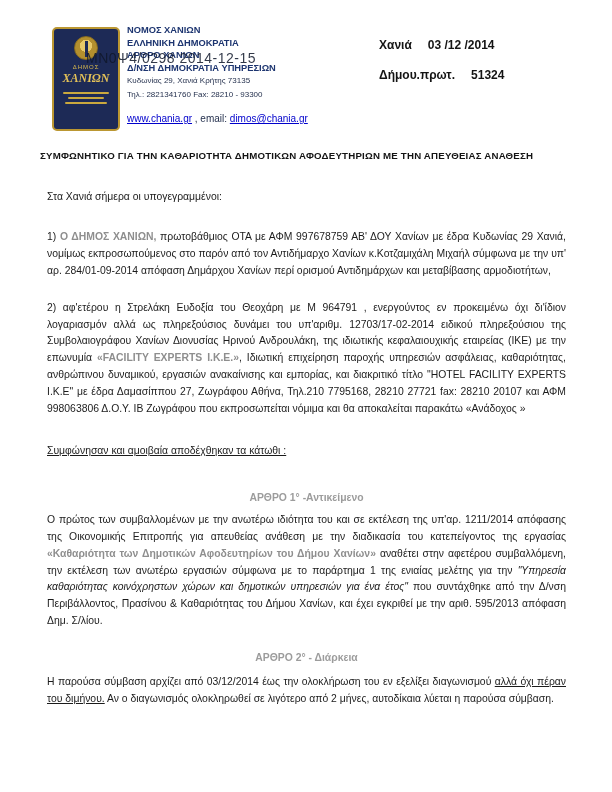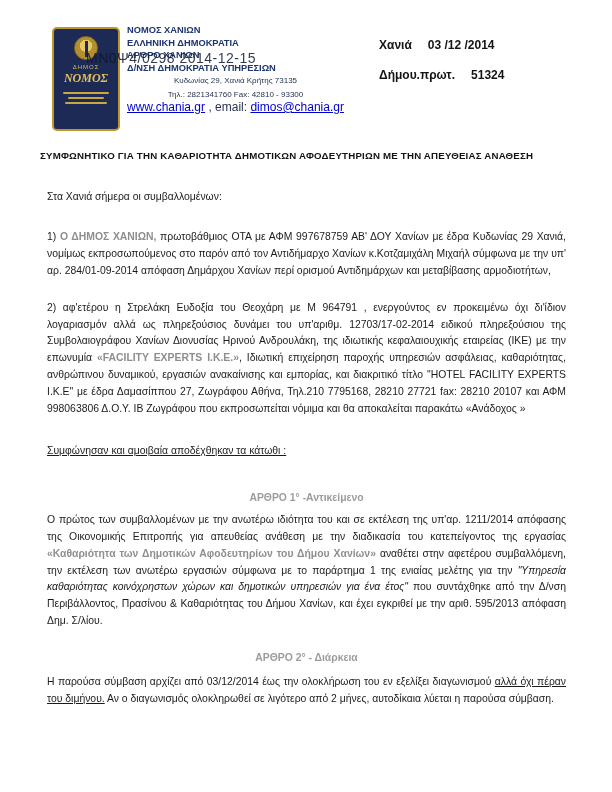--- a/index.html
+++ b/index.html
@@ -42,22 +42,22 @@
   }
   .logo-bars { margin-top: 6px; display: flex; flex-direction: column; gap: 3px; align-items: center; }
   .logo-bars i { display: block; height: 2px; background: #caa83e; border-radius: 1px; }
   .logo-bars i:nth-child(1) { width: 46px; }
   .logo-bars i:nth-child(2) { width: 36px; }
   .logo-bars i:nth-child(3) { width: 42px; }
 
   
   .hdr { position: absolute; left: 127px; top: 24px; line-height: 12.5px; z-index: 1; }
   .hdr .b { font-weight: bold; font-size: 9.3px; color: #1d3570; }
-  .hdr .s { font-size: 8px; color: #26324f; margin-top: 1px; text-align: center; }
-  .hdr .contact { font-size: 12px; margin-top: 0; color: #26324f; }
+  .hdr .s { font-size: 8px; color: #26324f; margin-top: 1px; }
+  .hdr .contact { font-size: 10px; margin-top: 12px; color: #26324f; }
   .hdr a { color: #0000cc; text-decoration: underline; }
 
   
   .watermark {
     position: absolute; left: 86px; top: 50px;
     font-size: 14px; color: #0f172a; letter-spacing: 0.5px;
     opacity: 0.85; white-space: nowrap; z-index: 3;
   }
 
   
@@ -94,52 +94,52 @@
   .ul { text-decoration: underline; }
 </style>
 </head>
 <body>
 
 <div class="page">
 
   <div class="logo">
     <div class="emblem"></div>
     <div class="logo-top">ΔΗΜΟΣ</div>
-    <div class="logo-name">ΝΟΜΟΣ</div>
+    <div class="logo-name">ΧΑΝΙΩΝ</div>
     <div class="logo-bars">
         <i></i>
         <i></i>
         <i></i>
       </div>
   </div>
 
   <div class="hdr">
     <div class="b">ΝΟΜΟΣ ΧΑΝΙΩΝ</div>
     <div class="b">ΕΛΛΗΝΙΚΗ ΔΗΜΟΚΡΑΤΙΑ</div>
     <div class="b">ΑΡΘΡΟ ΧΑΝΙΩΝ</div>
     <div class="b">Δ/ΝΣΗ ΔΗΜΟΚΡΑΤΙΑ ΥΠΗΡΕΣΙΩΝ</div>
     <div class="s">Κυδωνίας 29, Χανιά Κρήτης 73135</div>
-    <div class="s">Τηλ.: 2821341760  Fax: 42810 - 93300</div>
+    <div class="s">Τηλ.: 2821341760  Fax: 28210 - 93300</div>
     <div class="contact"><a href="#">www.chania.gr</a><span> , email: </span><a href="#">dimos@chania.gr</a></div>
   </div>
 
   <div class="watermark">ΜΝ0Ψ4/0298 2014-12-15</div>
 
   <div class="meta">
     <div><span>Χανιά</span><span class="val">03 /12 /2014</span></div>
     <div class="row2"><span>Δήμου.πρωτ.</span><span class="val">51324</span></div>
   </div>
 
   <div class="title">
     <div>ΣΥΜΦΩΝΗΤΙΚΟ ΓΙΑ ΤΗΝ ΚΑΘΑΡΙΟΤΗΤΑ ΔΗΜΟΤΙΚΩΝ ΑΦΟΔΕΥΤΗΡΙΩΝ ΜΕ ΤΗΝ ΑΠΕΥΘΕΙΑΣ ΑΝΑΘΕΣΗ</div>
   </div>
 
   <div class="bodytext">
 
-    <p class="intro">Στα Χανιά  σήμερα  οι συμβαλλομένων:</p>
+    <p class="intro">Στα Χανιά  σήμερα  οι υπογεγραμμένοι:</p>
 
     <p class="p1"><span>1) </span><span class="gb">Ο ΔΗΜΟΣ ΧΑΝΙΩΝ,</span><span> πρωτοβάθμιος ΟΤΑ με ΑΦΜ 997678759 ΑΒ' ΔΟΥ Χανίων με έδρα Κυδωνίας 29 Χανιά,  νομίμως εκπροσωπούμενος στο παρόν από τον Αντιδήμαρχο Χανίων κ.Κοτζαμιχάλη Μιχαήλ σύμφωνα με την υπ' αρ. 284/01-09-2014 απόφαση Δημάρχου Χανίων περί ορισμού Αντιδημάρχων και μεταβίβασης αρμοδιοτήτων,</span></p>
 
     <p class="p2"><span>2) αφ'ετέρου η Στρελάκη Ευδοξία του Θεοχάρη  με  Μ 964791 ,  ενεργούντος εν προκειμένω όχι δι'ίδιον λογαριασμόν αλλά ως πληρεξούσιος δυνάμει του υπ'αριθμ. 12703/17-02-2014  ειδικού πληρεξούσιου της Συμβολαιογράφου Χανίων Διονυσίας Ηρινού Ανδρουλάκη, της ιδιωτικής κεφαλαιουχικής εταιρείας (ΙΚΕ) με την επωνυμία </span><span class="gb">«FACILITY EXPERTS I.K.E.»</span><span>, Ιδιωτική  επιχείρηση παροχής υπηρεσιών ασφάλειας, καθαριότητας, ανθρώπινου δυναμικού, εργασιών ανακαίνισης και εμπορίας, και διακριτικό τίτλο "HOTEL FACILITY EXPERTS I.K.E"  με έδρα Δαμασίππου 27, Ζωγράφου Αθήνα, Τηλ.210 7795168, 28210 27721 fax: 28210 20107 και ΑΦΜ 998063806 Δ.Ο.Υ. ΙΒ Ζωγράφου που εκπροσωπείται  νόμιμα  και θα αποκαλείται παρακάτω «Ανάδοχος »</span></p>
 
     <p class="agree">Συμφώνησαν και αμοιβαία αποδέχθηκαν τα κάτωθι :</p>
 
     <p class="article-h">ΑΡΘΡΟ 1° -Αντικείμενο</p>
 
     <p class="p3"><span>Ο πρώτος των συμβαλλομένων με την ανωτέρω ιδιότητα του και  σε εκτέλεση της  υπ'αρ. 1211/2014 απόφασης  της  Οικονομικής Επιτροπής  για απευθείας ανάθεση με  την διαδικασία του κατεπείγοντος της εργασίας </span><span class="gb">«Καθαριότητα των Δημοτικών Αφοδευτηρίων του Δήμου Χανίων»</span><span> αναθέτει στην αφετέρου συμβαλλόμενη, την εκτέλεση των ανωτέρω εργασιών σύμφωνα με το παράρτημα  1  της ενιαίας μελέτης για την </span><span class="it">"Υπηρεσία καθαριότητας κοινόχρηστων χώρων και δημοτικών υπηρεσιών για ένα έτος"</span><span> που συντάχθηκε από την Δ/νση Περιβάλλοντος, Πρασίνου &amp; Καθαριότητας του Δήμου Χανίων, και έχει εγκριθεί με την αριθ. 595/2013 απόφαση Δημ. Σ/λίου.</span></p>

